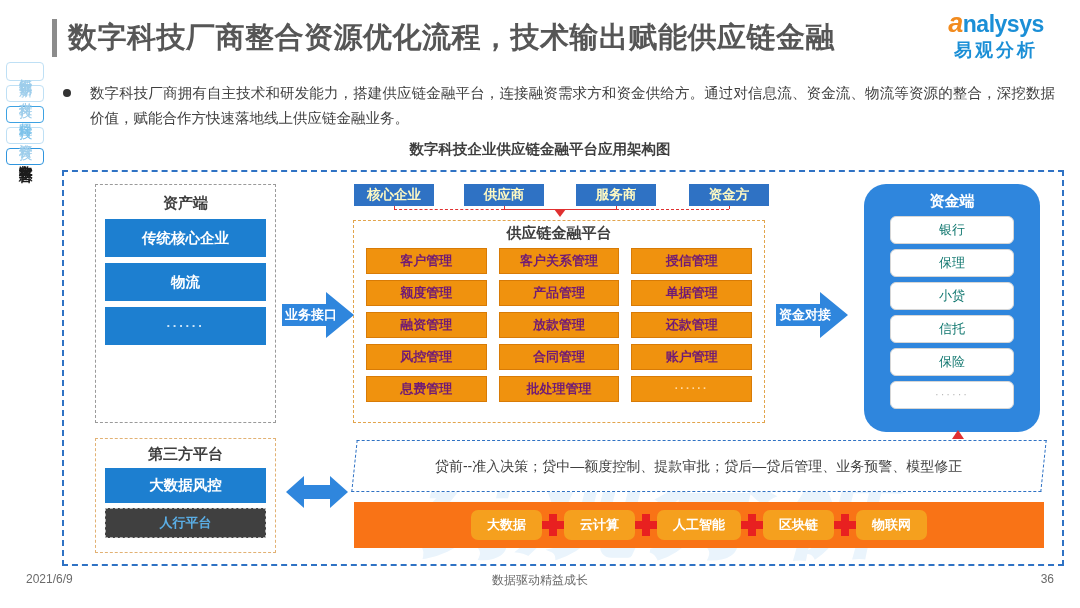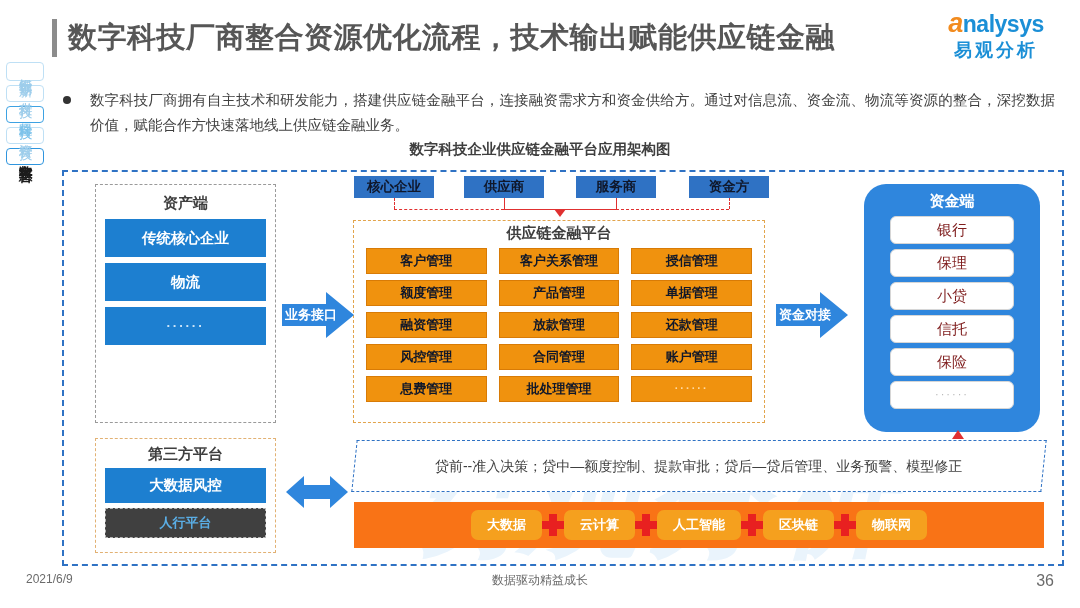--- a/index.html
+++ b/index.html
@@ -15,21 +15,21 @@
   #slide{position:relative;width:1080px;height:608px;}
   #title-row{position:absolute;left:52px;top:14px;width:880px;height:48px;display:flex;align-items:center;}
   #title-bar{width:5px;height:38px;background:#8c8c8c;margin-right:11px;}
   #page-title{font-size:29px;font-weight:bold;color:#565656;letter-spacing:0.5px;white-space:nowrap;}
   #logo{position:absolute;right:14px;top:10px;width:140px;text-align:center;line-height:1;}
   #logo-word{font-size:23px;font-weight:bold;color:#1b8fd6;letter-spacing:-0.5px;white-space:nowrap;}
   #logo-word .a-mark{color:#f28b1e;font-size:27px;font-style:italic;}
   #logo-cn{font-size:18px;font-weight:bold;color:#1b8fd6;letter-spacing:3px;margin-top:4px;}
 
   
-  #bullet-wrap{position:absolute;left:63px;top:88px;width:1000px;display:flex;}
+  #bullet-wrap{position:absolute;left:63px;top:81px;width:1000px;display:flex;}
   #bullet-dot{width:8px;height:8px;border-radius:50%;background:#333;margin-top:8px;margin-right:19px;flex:none;}
   #bullet-text{font-size:14.5px;line-height:25px;color:#3f3f3f;width:965px;text-align:justify;}
   #chart-caption{position:absolute;left:0;top:140px;width:1080px;text-align:center;font-size:14.5px;font-weight:bold;color:#3f3f3f;}
 
   
   #sidetabs{position:absolute;left:6px;top:62px;width:42px;}
   .vtab{
     width:38px;margin-bottom:4px;border:1.6px solid #bfe0f5;border-radius:4px;
     background:#fff;color:#9dcdeb;font-size:13.5px;line-height:16.5px;
     text-align:center;padding:5px 0 6px;box-sizing:border-box;
@@ -71,64 +71,64 @@
     border:1.5px dashed #e2b173;box-sizing:border-box;background:#fff;padding:5px 9px;z-index:2;
   }
   #third-panel .blue-box{height:35px;line-height:35px;margin-bottom:5px;}
   .ghost-box{
     border:1px dashed #b6b6b6;background:#404040;color:#5aaee6;font-size:13px;font-weight:bold;
     text-align:center;height:28px;line-height:28px;
   }
 
   
   .role-chip{
-    position:absolute;background:#2f72c4;color:#0f172a;font-size:13.5px;font-weight:bold;
-    text-align:center;height:22px;line-height:22px;z-index:4;white-space:nowrap;
+    position:absolute;background:#2f72c4;color:#fef9c3;font-size:13.5px;font-weight:bold;
+    text-align:center;height:22px;line-height:22px;z-index:4;white-space:nowrap;margin-top:8px;
   }
   .red-line{position:absolute;border-top:1.4px dashed #e03030;z-index:3;}
   .red-solid{position:absolute;border-top:1.6px solid #e03030;z-index:3;}
   .red-stub{position:absolute;border-left:1.4px dashed #e03030;z-index:3;}
   .red-stub-solid{position:absolute;border-left:1.6px solid #e03030;z-index:3;}
   #red-arrow{
     position:absolute;width:0;height:0;border-left:6px solid transparent;
     border-right:6px solid transparent;border-top:8px solid #e03030;z-index:4;
   }
 
   
   #platform{
     position:absolute;left:289px;top:48px;width:412px;height:203px;
     border:1.5px dashed #e2a44c;box-sizing:border-box;background:transparent;z-index:2;
     padding-top:3px;
   }
   #platform-head{text-align:center;font-size:15px;font-weight:bold;color:#3f3f3f;margin-bottom:5px;}
   #grid{display:grid;grid-template-columns:repeat(3,1fr);gap:6px 12px;padding:0 12px;}
   .org-box{
-    background:#f0920e;border:1px solid #d87b06;color:#0f172a;font-size:13px;font-weight:bold;
+    background:#f0920e;border:1px solid #d87b06;color:#701a75;font-size:13px;font-weight:bold;
     height:24px;line-height:23px;text-align:center;white-space:nowrap;
   }
   .org-box.dots{color:#ffd9a0;letter-spacing:2px;font-size:11px;}
 
   
   .fat-arrow{position:absolute;z-index:4;}
   .fat-arrow .lbl{
     position:absolute;left:0;top:0;width:100%;height:100%;
     display:flex;align-items:center;justify-content:center;
     color:#fff;font-size:13px;font-weight:bold;padding-right:14px;box-sizing:border-box;
     white-space:nowrap;
   }
 
   
   #fund-panel{
     position:absolute;right:22px;top:12px;width:176px;height:248px;
     background:#2f86dd;border-radius:22px;box-sizing:border-box;padding:6px 26px;z-index:2;margin-left:12px;
   }
   #fund-head{text-align:center;font-size:15px;font-weight:bold;color:#fff;padding:2px 0 5px;}
   .white-pill{
-    background:#fff;border:1px solid #d6d6d6;border-radius:6px;color:#7f1d1d;
-    font-size:15px;text-align:center;height:26px;line-height:25px;margin-bottom:5px;
+    background:#fff;border:1px solid #d6d6d6;border-radius:6px;color:#0f766e;
+    font-size:13px;text-align:center;height:26px;line-height:25px;margin-bottom:5px;
   }
   .white-pill.dots{color:#b8b8b8;letter-spacing:2px;font-size:11px;}
 
   
   #risk-banner{
     position:absolute;left:290px;top:268px;width:690px;height:52px;
     border:1.5px dashed #2f72c4;box-sizing:border-box;background:#fff;z-index:2;
     display:flex;align-items:center;justify-content:center;text-align:center;
     font-size:14px;color:#3f3f3f;line-height:23px;padding:0 18px;
     transform:skewX(-6deg);
@@ -157,21 +157,21 @@
   #red-up{
     position:absolute;left:calc(100% - 110px);top:258px;width:0;height:0;
     border-left:6px solid transparent;border-right:6px solid transparent;
     border-bottom:9px solid #e03030;z-index:4;
   }
 
   
   #footer{position:absolute;left:0;top:572px;width:1080px;height:30px;}
   #footer-date{position:absolute;left:26px;top:0;font-size:12px;color:#6b6b6b;}
   #footer-center{position:absolute;left:0;top:0;width:1080px;text-align:center;font-size:12px;color:#6b6b6b;}
-  #footer-page{position:absolute;right:26px;top:0;font-size:16px;color:#6b6b6b;}
+  #footer-page{position:absolute;right:26px;top:0;font-size:12px;color:#6b6b6b;}
 </style>
 </head>
 <body>
 
 <div id="slide">
 
   <div id="title-row">
     <div id="title-bar"></div>
     <div id="page-title">数字科技厂商整合资源优化流程，技术输出赋能供应链金融</div>
   </div>

